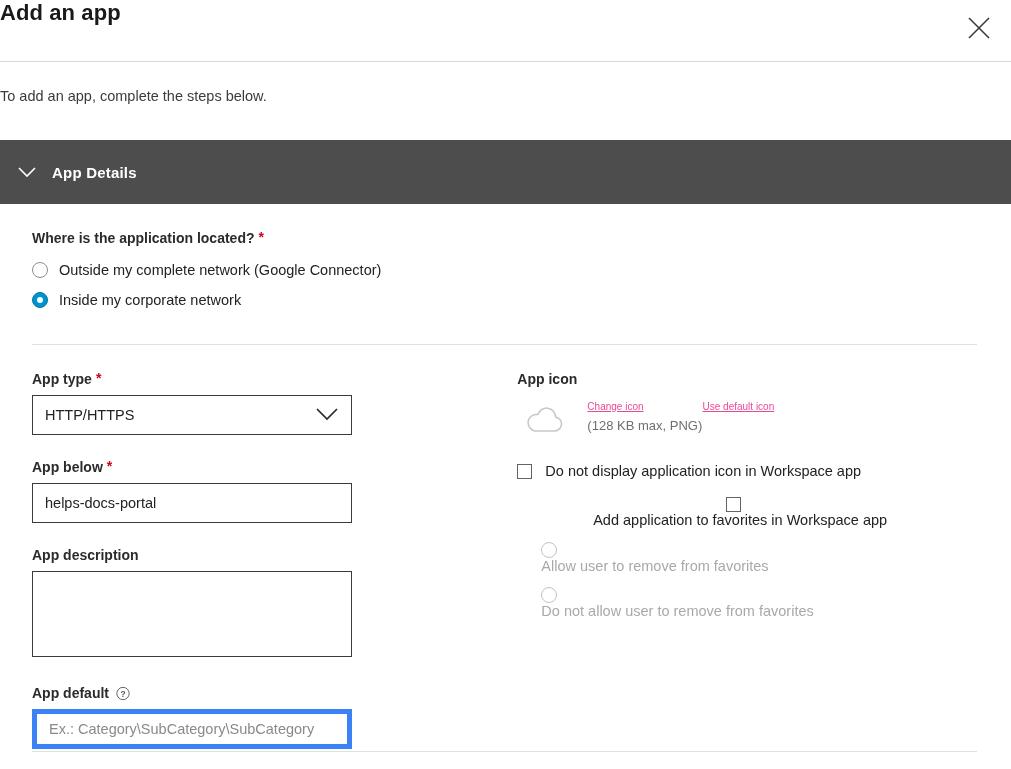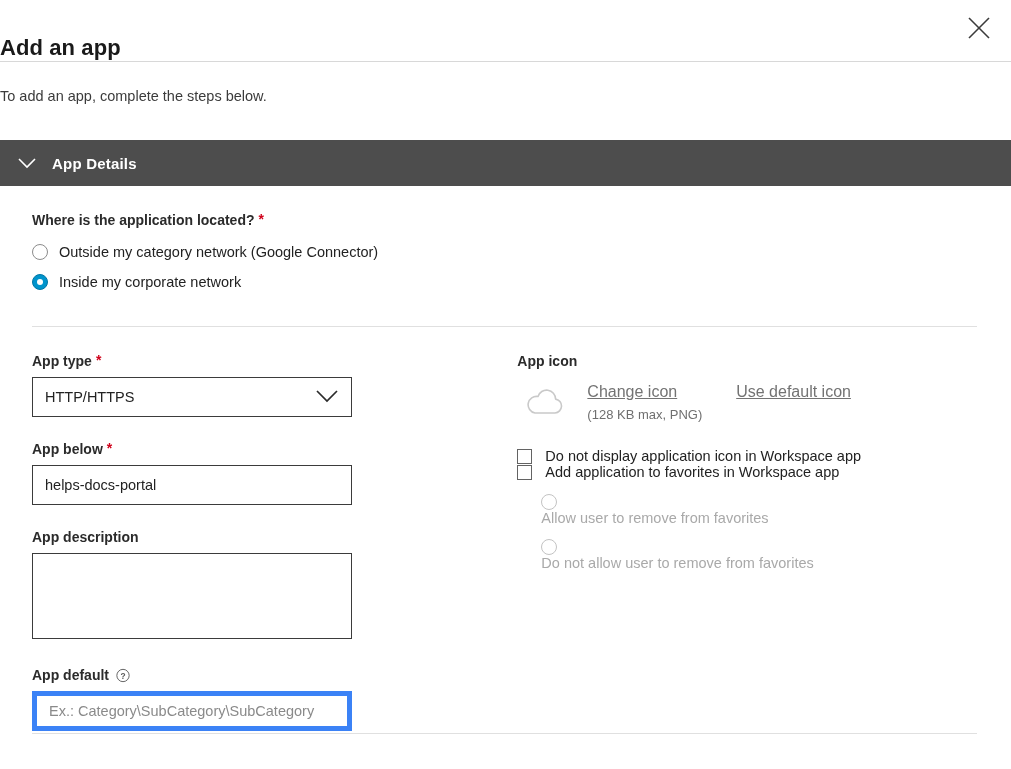--- a/index.html
+++ b/index.html
@@ -15,21 +15,21 @@
     width: 1011px;
     height: 769px;
     position: relative;
     background: #ffffff;
   }
   
   .dialog-header {
     height: 62px;
     border-bottom: 1px solid #d8d8d8;
     display: flex;
-    align-items: flex-end;
+    align-items: flex-start;
     padding: 0 20px 0 0;
     position: relative;
   }
   .dialog-title {
     font-size: 22px;
     font-weight: bold;
     color: #1a1a1a;
     letter-spacing: .1px;
     padding-left: 0;
   }
@@ -50,21 +50,21 @@
   .intro {
     padding: 26px 0 36px 0;
     font-size: 14.5px;
     color: #3b3b3b;
   }
 
   
   .section-bar {
     background: #4d4d4d;
     color: #ffffff;
-    height: 46px;
+    height: 64px;
     display: flex;
     align-items: center;
     padding-left: 18px;
     cursor: pointer;
   }
   .section-bar .chev {
     margin-right: 16px;
     display: flex;
     align-items: center;
   }
@@ -190,37 +190,38 @@
     margin-bottom: 26px;
   }
   .cloud-icon {
     width: 56px;
     margin-right: 14px;
     padding-top: 6px;
     display: flex;
     justify-content: center;
   }
   .link {
-    color: #737373;
+    color: #ec4899;
     text-decoration: underline;
-    font-size: 16px;
+    font-size: 10px;
     cursor: pointer;
   }
   .link-row { display: flex; align-items: baseline; }
   .link-row .sp { width: 59px; }
   .icon-note {
     color: #6f6f6f;
     font-size: 13px;
     margin-top: 6px;
   }
 
   
   .check-row {
     display: flex;
     align-items: center;
+    margin-bottom: 18px;
     cursor: pointer;
   }
   .checkbox {
     width: 15px; height: 15px;
     border: 1px solid #636363;
     background: #fff;
     margin-right: 13px;
     flex: 0 0 auto;
   }
   .check-label { font-size: 14.5px; color: #222; }
@@ -261,21 +262,21 @@
   <div class="section-body">
 
     <div class="field-label">
       <span>Where is the application located?</span>
       <span class="req">*</span>
     </div>
 
     <div style="margin-top:16px;">
       <div class="radio-row">
         <span class="radio"></span>
-        <span class="radio-label">Outside my category network (Google Connector)</span>
+        <span class="radio-label">Outside my complete network (Google Connector)</span>
       </div>
       <div class="radio-row">
         <span class="radio checked"></span>
         <span class="radio-label">Inside my corporate network</span>
       </div>
     </div>
 
     <div class="divider" style="margin-top:36px;"></div>
 
     <div class="cols">
@@ -338,21 +339,21 @@
             </div>
             <div class="icon-note">(128 KB max, PNG)</div>
           </div>
         </div>
 
         <div class="check-row" style="margin-top:22px;">
           <span class="checkbox"></span>
           <span class="check-label">Do not display application icon in Workspace app</span>
         </div>
 
-        <div class="check-row" style="margin-bottom:14px;">
+        <div class="check-row" style="margin-bottom:14px;flex-direction:column;">
           <span class="checkbox"></span>
           <span class="check-label">Add application to favorites in Workspace app</span>
         </div>
 
         <div class="sub-radio-row">
           <span class="radio disabled"></span>
           <span class="radio-label disabled">Allow user to remove from favorites</span>
         </div>
         <div class="sub-radio-row">
           <span class="radio disabled"></span>

